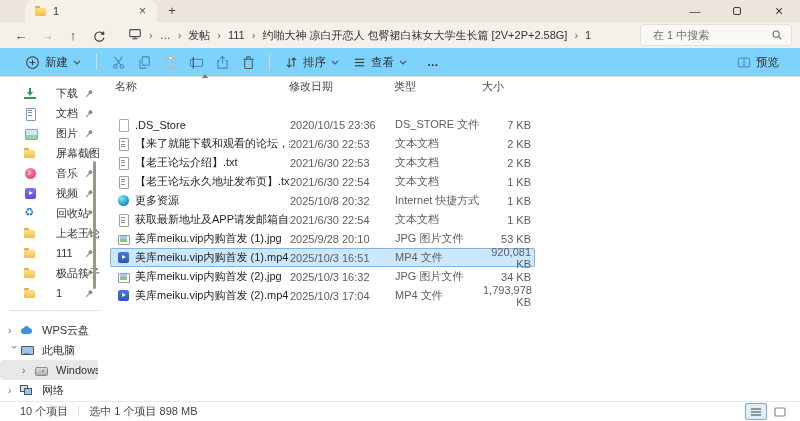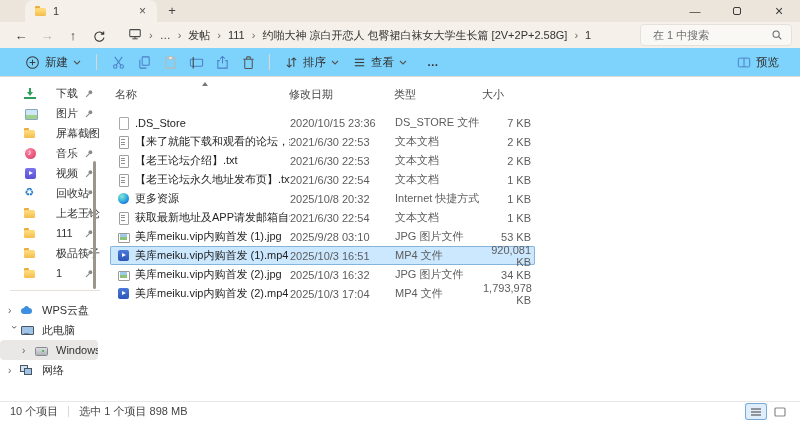--- a/index.html
+++ b/index.html
@@ -51,38 +51,38 @@
   .titem { height:20px; display:flex; align-items:center; padding-left:8px; font-size:11px; color:#333; position:relative; }
   .titem .chev { width:12px; font-size:10px; color:#666; display:inline-block; flex:0 0 auto; }
   .titem.expanded .chev { transform:rotate(90deg) translateX(1px); }
   .titem .tlabel { margin-left:10px; white-space:nowrap; overflow:hidden; }
   .titem.indent { padding-left:22px; }
   .titem.selected { background:#e9e8e6; border-radius:4px; margin-right:10px; }
   .side-scroll { position:absolute; right:12px; top:83px; width:3px; height:128px; background:#9b958c; border-radius:2px; }
 
   
   .filearea { position:absolute; left:110px; top:0; width:688px; height:323px; }
-  .lheader { display:flex; align-items:center; height:17px; margin-top:8px; font-size:11px; color:#4a4a4a; width:425px; padding-left:5px; position:relative; }
+  .lheader { display:flex; align-items:center; height:17px; margin-top:0; font-size:11px; color:#4a4a4a; width:425px; padding-left:5px; position:relative; }
   .hname { width:174px; flex:0 0 auto; }
   .hdate { width:105px; flex:0 0 auto; }
   .htype { width:88px; flex:0 0 auto; }
   .hsize { width:48px; flex:0 0 auto; }
   .sort-caret { position:absolute; left:92px; top:-4px; width:0; height:0; border-left:3px solid transparent; border-right:3px solid transparent; border-bottom:4px solid #777; }
-  .rows { margin-top:10px; }
+  .rows { margin-top:20px; }
   .frow { display:flex; align-items:center; height:19px; width:425px; padding-left:7px; font-size:11px; border-radius:2px; }
   .frow .fi { margin-right:6px; }
   .fname { width:155px; flex:0 0 auto; color:#1f1f1f; white-space:nowrap; overflow:hidden; }
   .fdate { width:105px; flex:0 0 auto; color:#5d5d5d; }
   .ftype { width:88px; flex:0 0 auto; color:#5d5d5d; }
   .fsize { width:48px; flex:0 0 auto; color:#5d5d5d; text-align:right; }
   .frow.selected { background:#cce8ff; box-shadow:0 0 0 1px #84b4dc inset; }
 
   
   .statusbar { position:absolute; left:0; top:401px; width:800px; height:20px; background:#fff; border-top:1px solid #e8e8e8; display:flex; align-items:center; font-size:11px; color:#444; }
-  .sb-count { margin-left:10px; }
+  .sb-count { margin-left:20px; }
   .sb-div { width:1px; height:11px; background:#d8d8d8; margin:0 10px; }
   .viewtoggles { margin-left:auto; margin-right:10px; display:flex; gap:4px; align-items:center; }
   .vt { width:20px; height:15px; display:flex; align-items:center; justify-content:center; border-radius:2px; }
   .vt.active { background:#e0eefb; box-shadow:0 0 0 1px #74a9d8; }
 
   
   .fi { width:12px; height:12px; position:relative; display:inline-block; flex:0 0 auto; }
   .icon-folder::before { content:""; position:absolute; left:0; top:1px; width:5px; height:3px; background:#e8ae3c; border-radius:1px; }
   .icon-folder::after { content:""; position:absolute; left:0; top:2.5px; width:11px; height:8px; background:linear-gradient(180deg,#ffd977 25%,#f2bb4c); border-radius:1.5px; }
   .icon-file::after { content:""; position:absolute; left:1.5px; top:0.5px; width:8px; height:11px; background:#fff; border:1px solid #aaa; border-radius:1px; }
@@ -282,20 +282,28 @@
 
       <div class="pitem">
             <span class="fi icon-download"></span>
             <span class="plabel">下载</span>
             <svg class="pin" width="9" height="9" viewBox="0 0 10 10">
               <circle cx="6" cy="3.6" r="2.1" fill="#8a8a8a"></circle>
               <line x1="1.2" y1="8.8" x2="4.6" y2="5.4" stroke="#8a8a8a" stroke-width="1.3"></line>
             </svg>
           </div>
           <div class="pitem">
+            <span class="fi icon-doc"></span>
+            <span class="plabel">文档</span>
+            <svg class="pin" width="9" height="9" viewBox="0 0 10 10">
+              <circle cx="6" cy="3.6" r="2.1" fill="#8a8a8a"></circle>
+              <line x1="1.2" y1="8.8" x2="4.6" y2="5.4" stroke="#8a8a8a" stroke-width="1.3"></line>
+            </svg>
+          </div>
+          <div class="pitem">
             <span class="fi icon-picture"></span>
             <span class="plabel">图片</span>
             <svg class="pin" width="9" height="9" viewBox="0 0 10 10">
               <circle cx="6" cy="3.6" r="2.1" fill="#8a8a8a"></circle>
               <line x1="1.2" y1="8.8" x2="4.6" y2="5.4" stroke="#8a8a8a" stroke-width="1.3"></line>
             </svg>
           </div>
           <div class="pitem">
             <span class="fi icon-folder"></span>
             <span class="plabel">屏幕截图</span>
@@ -436,21 +444,21 @@
           <div class="frow">
             <span class="fi icon-txt"></span>
             <span class="fname">获取最新地址及APP请发邮箱自动获取.txt</span>
             <span class="fdate">2021/6/30 22:54</span>
             <span class="ftype">文本文档</span>
             <span class="fsize">1 KB</span>
           </div>
           <div class="frow">
             <span class="fi icon-jpg"></span>
             <span class="fname">美库meiku.vip内购首发 (1).jpg</span>
-            <span class="fdate">2025/9/28 03:10</span>
+            <span class="fdate">2025/9/28 20:10</span>
             <span class="ftype">JPG 图片文件</span>
             <span class="fsize">53 KB</span>
           </div>
           <div class="frow selected">
             <span class="fi icon-mp4"></span>
             <span class="fname">美库meiku.vip内购首发 (1).mp4</span>
             <span class="fdate">2025/10/3 16:51</span>
             <span class="ftype">MP4 文件</span>
             <span class="fsize">920,081 KB</span>
           </div>

